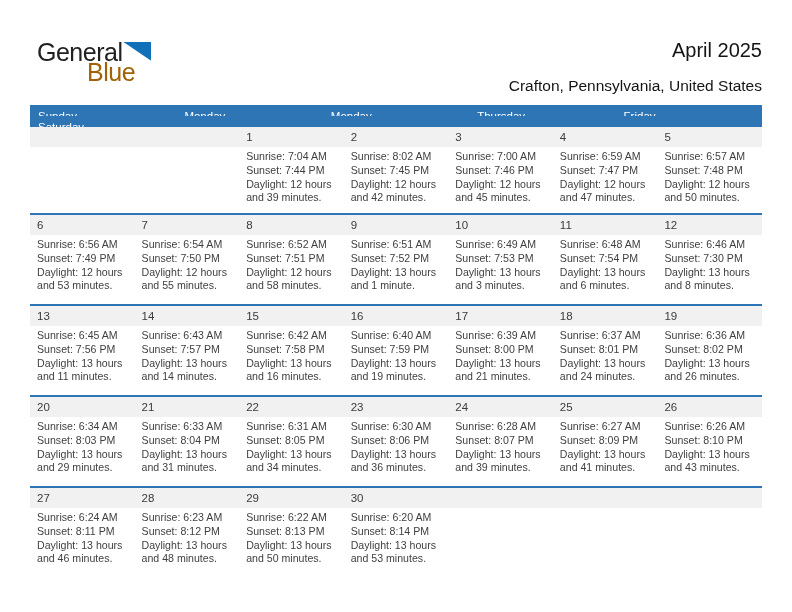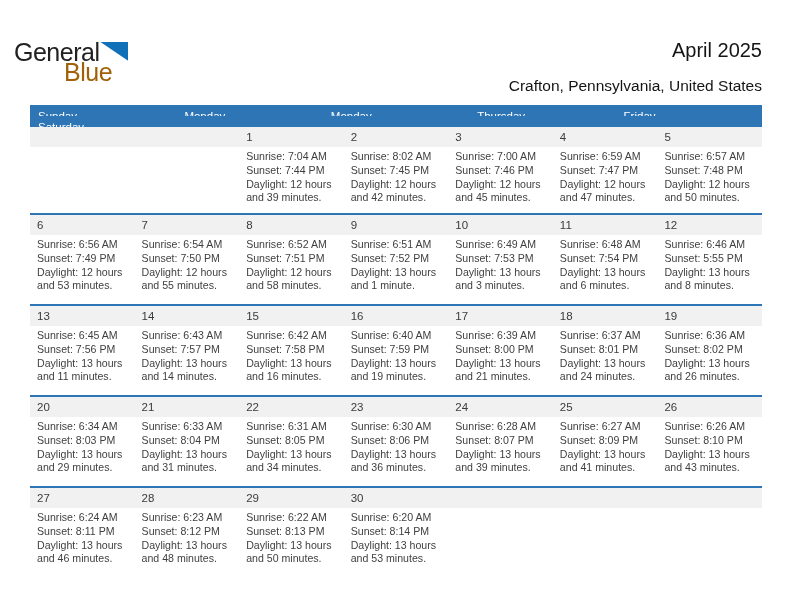--- a/index.html
+++ b/index.html
@@ -2,21 +2,21 @@
 <html><head>
 <meta charset="utf-8">
 <style>
   html,body{margin:0;padding:0;background:#ffffff;}
   body{
     width:792px;height:612px;position:relative;overflow:hidden;
     font-family:"Liberation Sans","DejaVu Sans",sans-serif;
     -webkit-font-smoothing:antialiased;
   }
   
-  .logo{position:absolute;left:14px;top:40px;width:140px;}
+  .logo{position:absolute;left:37px;top:40px;width:140px;}
   .logo-line1{display:flex;align-items:flex-start;}
   .logo-general{font-size:25px;color:#212121;letter-spacing:-0.5px;line-height:25px;}
   .logo-triangle{width:28px;height:19px;margin-left:1px;margin-top:2px;
     background:#1071b8;clip-path:polygon(0 0,100% 0,100% 100%);}
   .logo-blue{font-size:25px;color:#a16207;letter-spacing:-0.5px;line-height:22px;
     margin-left:50px;margin-top:-4px;}
   
   .page-title{position:absolute;right:30px;top:34px;font-size:20px;color:#141414;
     text-align:right;line-height:32px;}
   .page-subtitle{position:absolute;right:30px;top:76px;font-size:15.5px;color:#141414;
@@ -155,21 +155,21 @@
           <div class="day-body">
             <div>Sunrise: 6:48 AM</div>
             <div>Sunset: 7:54 PM</div>
             <div>Daylight: 13 hours and 6 minutes.</div>
           </div>
         </div>
         <div class="day-cell">
           <div class="day-num">12</div>
           <div class="day-body">
             <div>Sunrise: 6:46 AM</div>
-            <div>Sunset: 5:55 PM</div>
+            <div>Sunset: 7:30 PM</div>
             <div>Daylight: 13 hours and 8 minutes.</div>
           </div>
         </div>
       </div>
       <div class="week-row">
         <div class="day-cell">
           <div class="day-num">13</div>
           <div class="day-body">
             <div>Sunrise: 6:45 AM</div>
             <div>Sunset: 7:56 PM</div>

